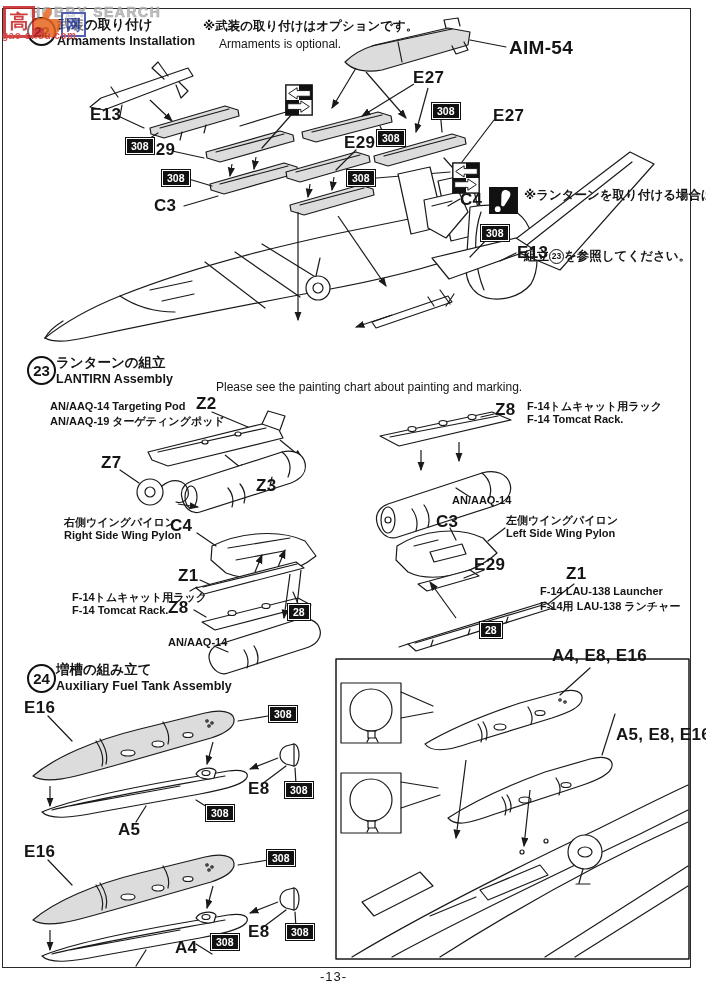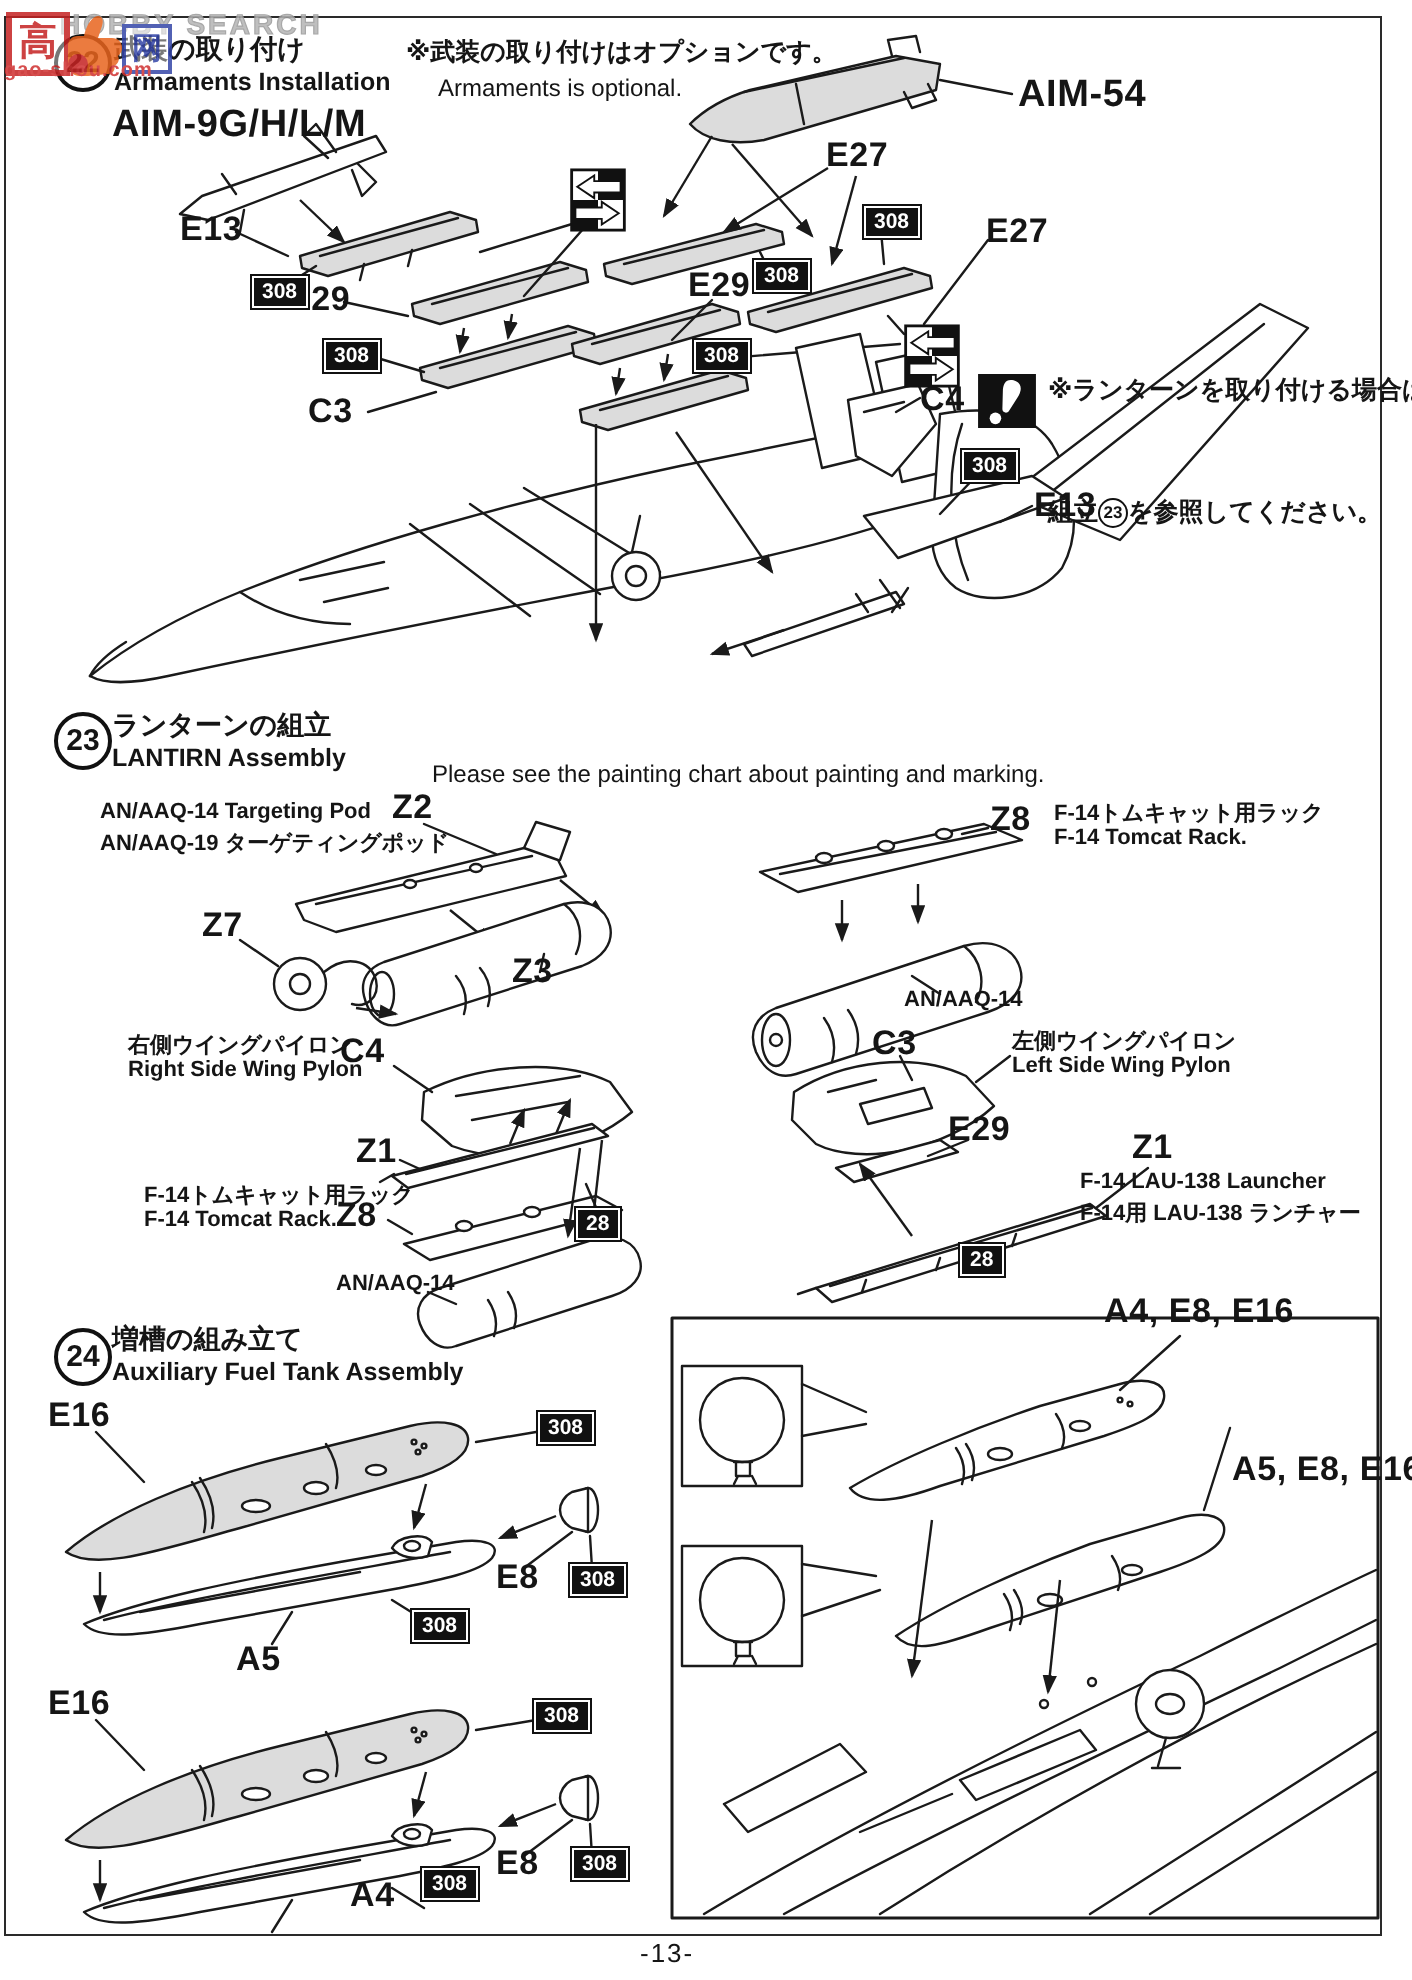--- a/index.html
+++ b/index.html
@@ -261,21 +261,20 @@
     <span class="wm-box2">网</span>
     <span class="wm-url">gao-shou.com</span>
   </div>
 
   <div class="stepnum" style="left:27px;top:17px;">22</div>
   <div class="jp-t" style="left:57px;top:16px;">武装の取り付け</div>
   <div class="en-t" style="left:57px;top:34px;">Armaments Installation</div>
   <div class="note-jp" style="left:203px;top:18px;">※武装の取り付けはオプションです。</div>
   <div class="note-en" style="left:219px;top:37px;">Armaments is optional.</div>
 
-  <div class="lbl xl" style="left:56px;top:52px;">AIM-9G/H/L/M</div>
   <div class="lbl xl" style="left:509px;top:37px;">AIM-54</div>
   <div class="lbl" style="left:90px;top:105px;">E13</div>
   <div class="lbl" style="left:144px;top:140px;">E29</div>
   <div class="lbl" style="left:154px;top:196px;">C3</div>
   <div class="lbl" style="left:344px;top:133px;">E29</div>
   <div class="lbl" style="left:413px;top:68px;">E27</div>
   <div class="lbl" style="left:493px;top:106px;">E27</div>
   <div class="lbl" style="left:460px;top:190px;">C4</div>
   <div class="lbl" style="left:517px;top:243px;">E13</div>
 

